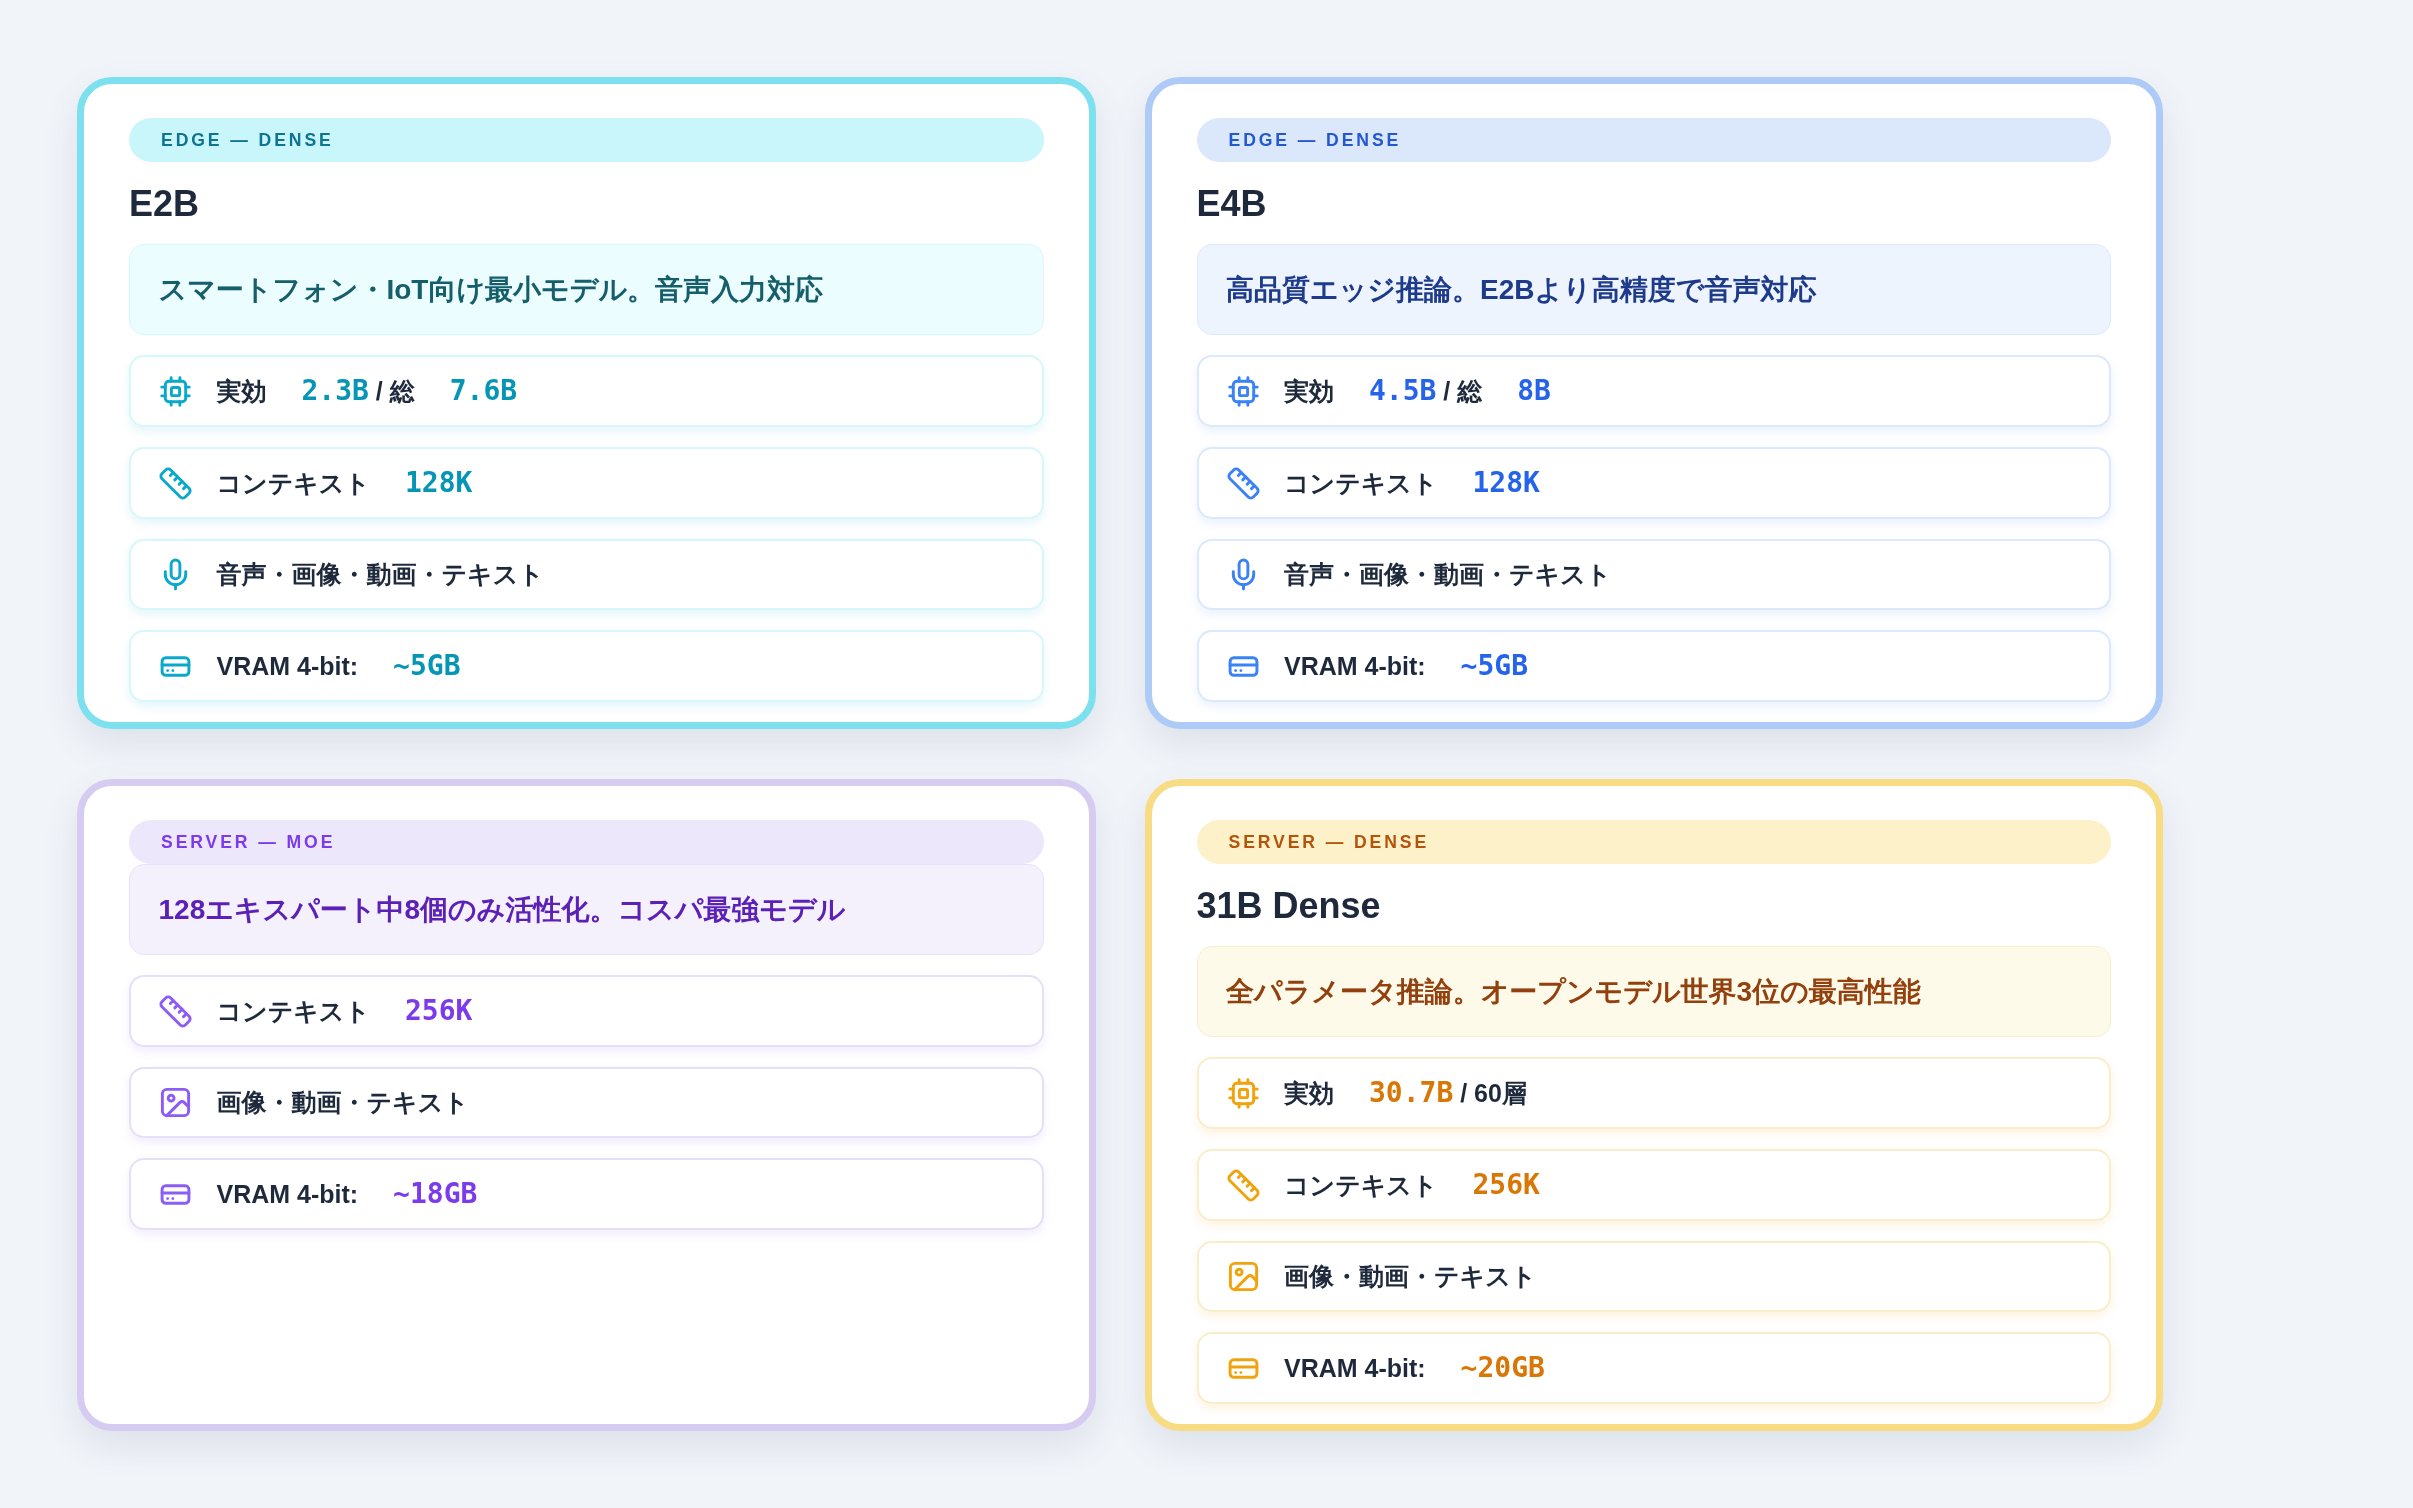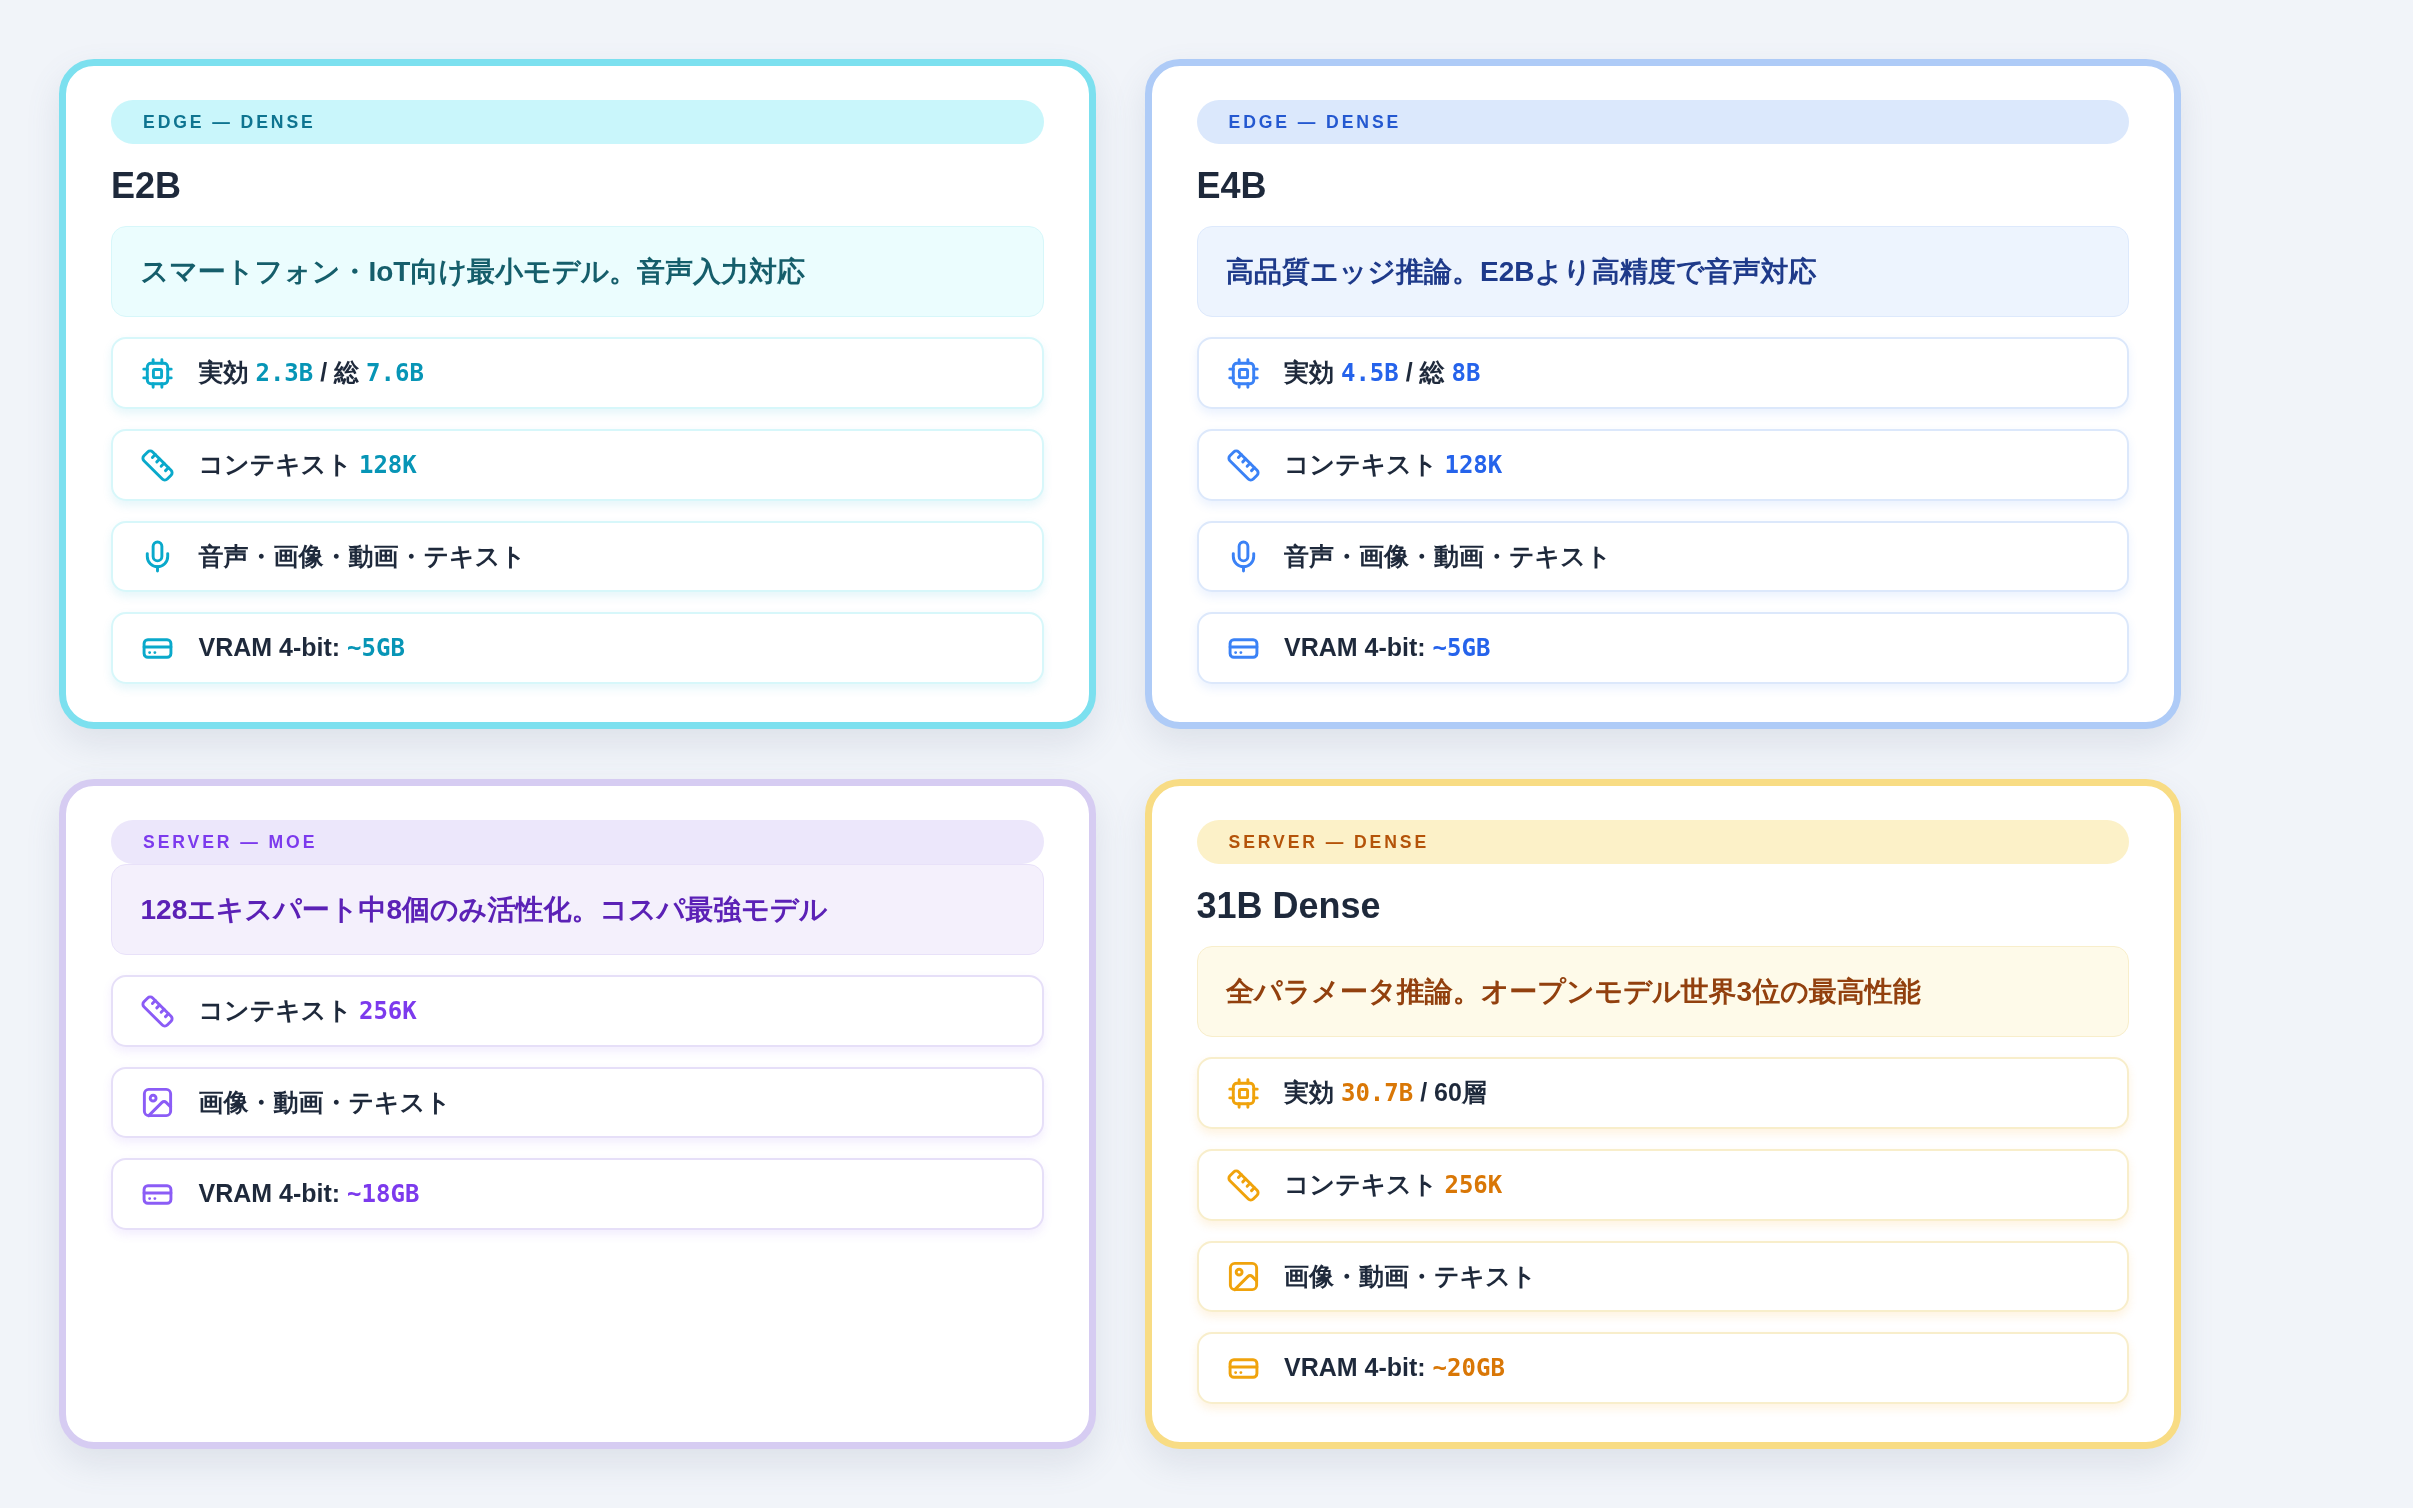--- a/index.html
+++ b/index.html
@@ -4,21 +4,21 @@
 <style>
   * { margin: 0; padding: 0; box-sizing: border-box; }
   html, body { width: 2413px; height: 1508px; }
   body {
     background: #F1F4F9;
     font-family: "Liberation Sans", "DejaVu Sans", sans-serif;
     color: #1E293B;
   }
   .page {
     width: 2240px; height: 1508px;
-    padding: 59px;
+    padding: 77px;
     display: grid;
     grid-template-columns: 1fr 1fr;
     grid-template-rows: 1fr 1fr;
     column-gap: 49px;
     row-gap: 50px;
   }
   .card {
     background: #FFFFFF;
     border: 7.5px solid var(--border);
     border-radius: 35px;
@@ -73,22 +73,23 @@
   .icon {
     width: 35px; height: 35px;
     flex: 0 0 35px;
     color: var(--icon);
     display: inline-flex;
   }
   .icon svg { width: 35px; height: 35px; }
   .val {
     color: var(--accent);
     font-family: "DejaVu Sans Mono", "Liberation Mono", monospace;
-    font-size: 24px;
-    font-weight: 700;
+    font-size: 28px;
+    font-weight: 700;
+    margin-left: 28px;
   }
   .theme-cyan   { --border:#7CE0EF; --badge-bg:#C9F6FB; --badge-tx:#0E7490; --desc-bg:#EBFDFE; --desc-bd:#D7F7FA; --desc-tx:#155E6B; --row-bd:#D7F7FA; --row-sh:rgba(10,169,203,0.10); --accent:#0795B6; --icon:#0AA9CB; }
   .theme-blue   { --border:#AECBF7; --badge-bg:#DBE8FC; --badge-tx:#2458D0; --desc-bg:#EDF4FE; --desc-bd:#DDE9FC; --desc-tx:#1E3A8A; --row-bd:#DCE8FB; --row-sh:rgba(59,130,246,0.10); --accent:#2563EB; --icon:#3B82F6; }
   .theme-purple { --border:#D6CCF2; --badge-bg:#ECE7FB; --badge-tx:#7C3AED; --desc-bg:#F4F0FC; --desc-bd:#E8E1F9; --desc-tx:#5B21B6; --row-bd:#E6DFF8; --row-sh:rgba(139,92,246,0.10); --accent:#7C3AED; --icon:#8B5CF6; }
   .theme-amber  { --border:#F8DC84; --badge-bg:#FCF1C8; --badge-tx:#B45309; --desc-bg:#FEFAE9; --desc-bd:#F8EECB; --desc-tx:#92400E; --row-bd:#F8EECB; --row-sh:rgba(245,158,11,0.12); --accent:#D97706; --icon:#F0A30C; }
   .svg-defs { position: absolute; width: 0; height: 0; overflow: hidden; }
 </style>
 </head>
 <body>
 

